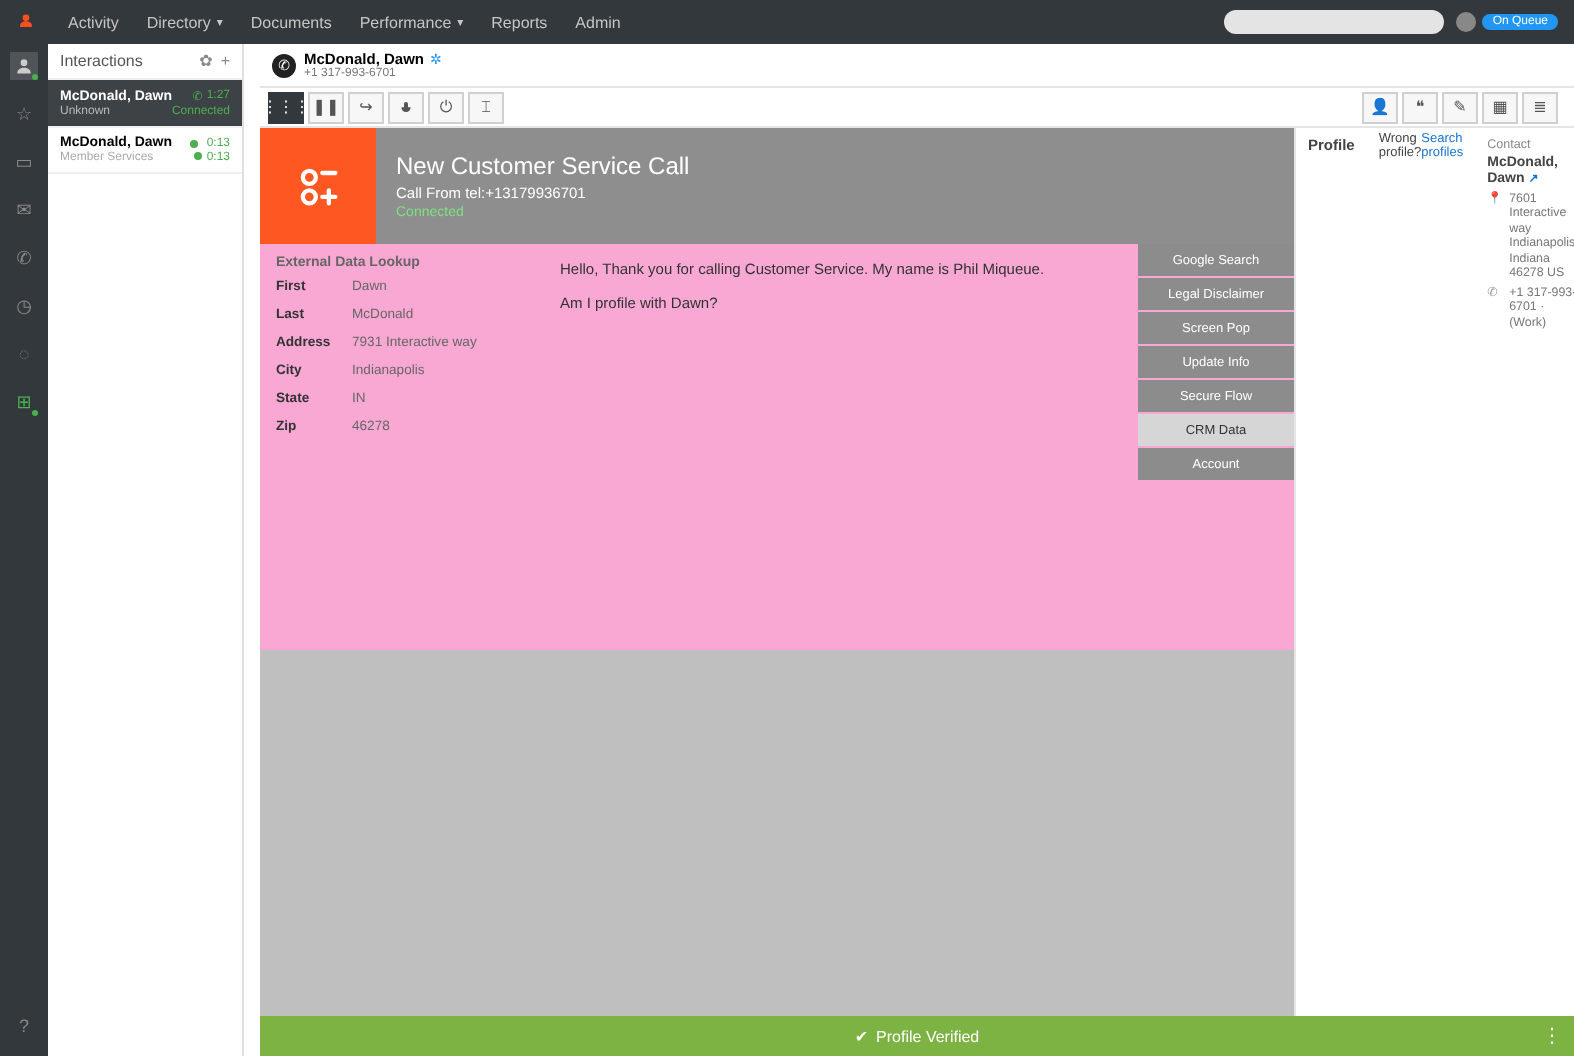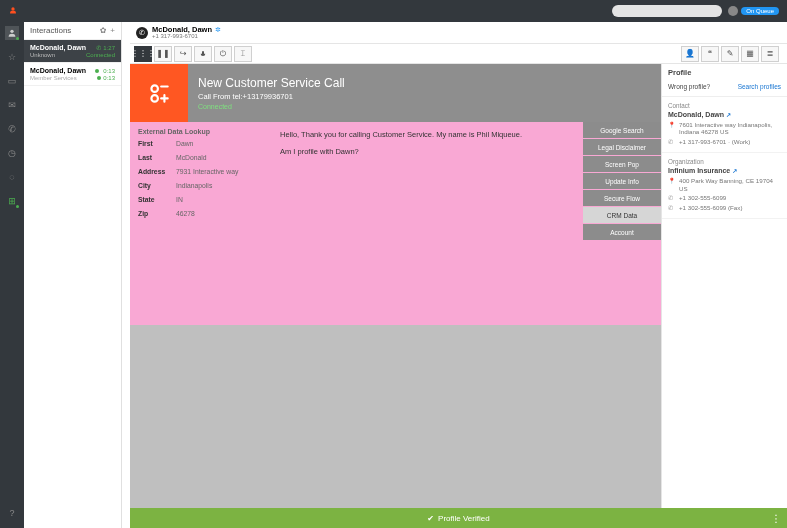--- a/index.html
+++ b/index.html
@@ -80,21 +80,21 @@
 .lval{font-size:6.8px;color:#666}
 .script{flex:1;padding:8px 10px;font-size:7.5px;color:#333}
 .script p{margin-bottom:8px}
 
 
 .actions{width:78px;display:flex;flex-direction:column;gap:1px;padding-top:0}
 .abtn{height:16px;background:#8c8c8c;color:#fff;font-size:6.5px;display:flex;align-items:center;justify-content:center;cursor:pointer}
 .abtn.sel{background:#d6d6d6;color:#333}
 
 
-.profile{width:126px;background:#fff;border-left:1px solid #e5e5e5;display:flex;flex-direction:column;font-size:7px;color:#444}
+.profile{width:140px;background:#fff;border-left:1px solid #e5e5e5;display:flex;flex-direction:row;font-size:7px;color:#444}
 .profile .phd{padding:4px 6px;font-weight:bold;font-size:7.5px}
 .profile .wrong{padding:2px 6px 6px;display:flex;justify-content:space-between;font-size:6.5px;border-bottom:1px solid #eee}
 .profile .wrong a{color:#1976d2;cursor:pointer}
 .psection{padding:5px 6px;border-bottom:1px solid #f2f2f2}
 .plabel{color:#888;font-size:6.3px;margin-bottom:2px}
 .pname{font-weight:bold;font-size:7px;margin-bottom:3px}
 .pname .ext{color:#1976d2;font-size:6px;margin-left:2px}
 .pline{display:flex;gap:4px;font-size:6.2px;color:#777;margin-bottom:2px;line-height:1.2}
 .pline .pico{width:7px;color:#999;flex-shrink:0}
 
@@ -111,20 +111,42 @@
 
 <div class="app">
 
   <div class="topbar">
     <div class="logo">
       <svg viewBox="0 0 24 24" width="10" height="10" fill="#ff4f1f">
           <circle cx="12" cy="7" r="4"></circle>
           <path d="M12 11c-4 0-7 2-7 5v2h14v-2c0-3-3-5-7-5z"></path>
         </svg>
     </div>
+    <div class="nav">
+      <div class="nav-item">
+          <span>Activity</span>
+        </div>
+      <div class="nav-item">
+          <span>Directory</span>
+          <span class="chev">▾</span>
+        </div>
+      <div class="nav-item">
+          <span>Documents</span>
+        </div>
+      <div class="nav-item">
+          <span>Performance</span>
+          <span class="chev">▾</span>
+        </div>
+      <div class="nav-item">
+          <span>Reports</span>
+        </div>
+      <div class="nav-item">
+          <span>Admin</span>
+        </div>
+    </div>
     <div class="right">
       <input class="search-global" style="">
       <div class="user-pill">
         <div class="user-avatar"></div>
         <div class="queue-badge">On Queue</div>
       </div>
     </div>
   </div>
 
   <div class="rail">

